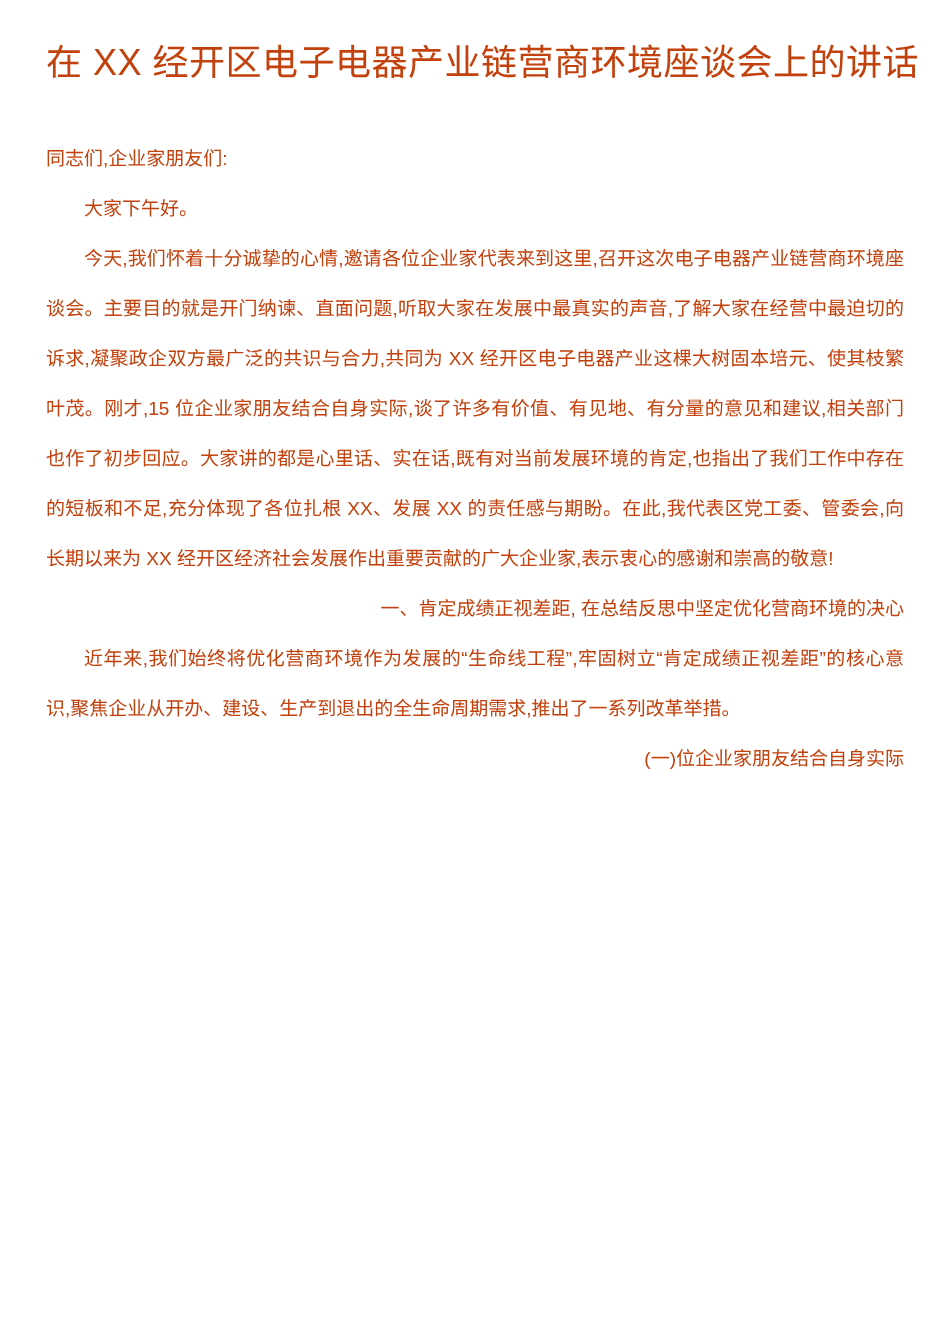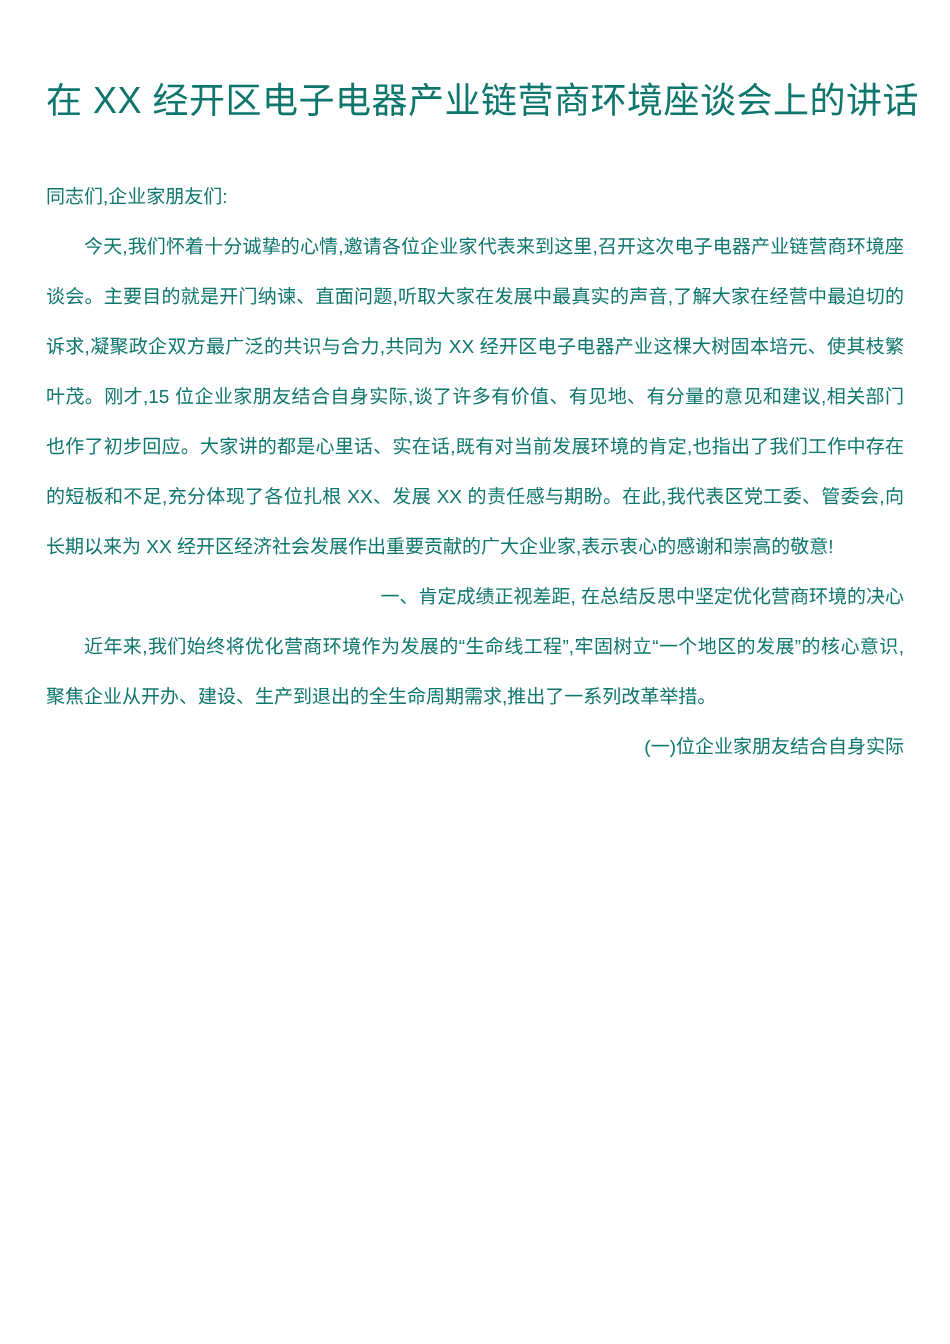--- a/index.html
+++ b/index.html
@@ -7,22 +7,22 @@
     padding: 0;
     background: #ffffff;
   }
   .page {
     position: relative;
     width: 950px;
     height: 1344px;
     margin: 0 auto;
     background: #ffffff;
     box-sizing: border-box;
-    padding: 80px 46px 0 46px;
-    color: #0f766e;
+    padding: 42px 46px 0 46px;
+    color: #c2410c;
     font-family: "Liberation Sans", sans-serif;
     overflow: hidden;
   }
   .doc-title {
     margin: 0 0 50px 0;
     font-size: 36px;
     line-height: 42px;
     font-weight: 500;
     text-align: center;
     letter-spacing: 0.5px;
@@ -48,23 +48,24 @@
 </style>
 </head>
 <body>
 
 <div class="page">
 
   <h1 class="doc-title">在 XX 经开区电子电器产业链营商环境座谈会上的讲话</h1>
 
   <p class="para no-indent">同志们,企业家朋友们:</p>
 
+  <p class="para">大家下午好。</p>
 
   <p class="para">今天,我们怀着十分诚挚的心情,邀请各位企业家代表来到这里,召开这次电子电器产业链营商环境座谈会。主要目的就是开门纳谏、直面问题,听取大家在发展中最真实的声音,了解大家在经营中最迫切的诉求,凝聚政企双方最广泛的共识与合力,共同为 XX 经开区电子电器产业这棵大树固本培元、使其枝繁叶茂。刚才,15 位企业家朋友结合自身实际,谈了许多有价值、有见地、有分量的意见和建议,相关部门也作了初步回应。大家讲的都是心里话、实在话,既有对当前发展环境的肯定,也指出了我们工作中存在的短板和不足,充分体现了各位扎根 XX、发展 XX 的责任感与期盼。在此,我代表区党工委、管委会,向长期以来为 XX 经开区经济社会发展作出重要贡献的广大企业家,表示衷心的感谢和崇高的敬意!</p>
 
 
   <p class="para heading">一、肯定成绩正视差距, 在总结反思中坚定优化营商环境的决心</p>
 
-  <p class="para">近年来,我们始终将优化营商环境作为发展的“生命线工程”,牢固树立“一个地区的发展”的核心意识,聚焦企业从开办、建设、生产到退出的全生命周期需求,推出了一系列改革举措。</p>
+  <p class="para">近年来,我们始终将优化营商环境作为发展的“生命线工程”,牢固树立“肯定成绩正视差距”的核心意识,聚焦企业从开办、建设、生产到退出的全生命周期需求,推出了一系列改革举措。</p>
 
   <p class="para heading">(一)位企业家朋友结合自身实际</p>
 
 </div>
 
 </body></html>

